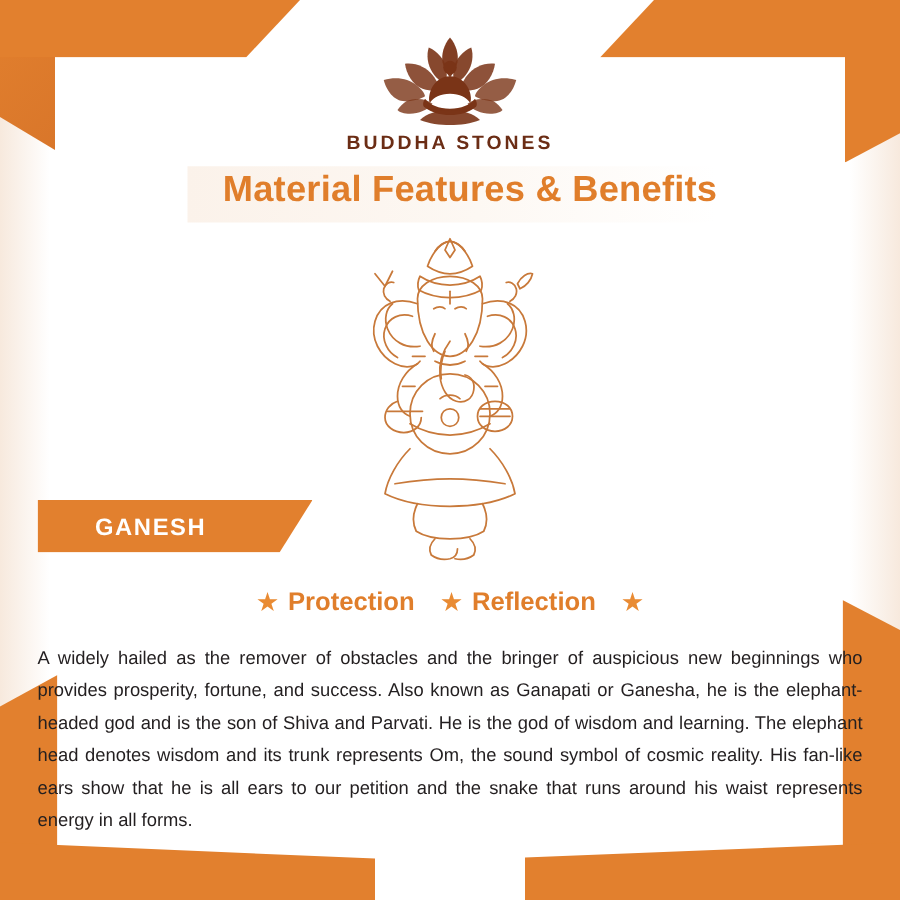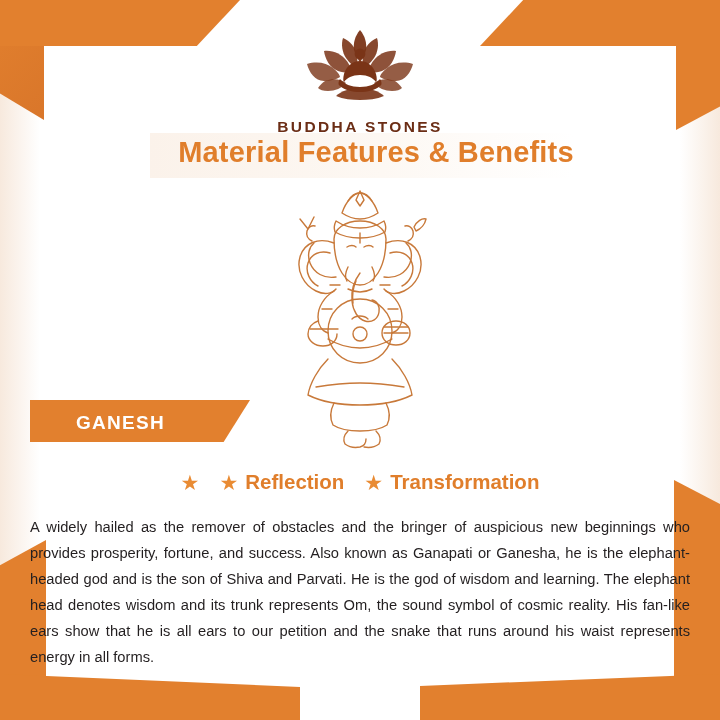--- a/index.html
+++ b/index.html
@@ -91,21 +91,20 @@
     background: linear-gradient(270deg, #f7e9dd 0%, rgba(255,255,255,0) 100%);
     z-index: 0;
   }
 
   
   .logo-wrap {
     position: absolute;
     top: 24px; left: 0; right: 0;
     display: flex; flex-direction: column; align-items: center;
     z-index: 3;
-    gap: 12px;
   }
   .logo-mark { width: 160px; height: 76px; display:block; }
   .brand-name {
     margin-top: 6px;
     font-size: 15.5px;
     letter-spacing: 2.4px;
     font-weight: bold;
     color: #6b2d15;
     font-family: "Liberation Sans", sans-serif;
   }
@@ -321,27 +320,27 @@
       </g>
     </svg>
   </div>
 
   <div class="name-tag"></div>
   <div class="name-tag-label">GANESH</div>
 
   <div class="features">
     <div class="feature">
       <span class="star">★</span>
+      <span class="feature-label">Protection</span>
     </div>
     <div class="feature">
       <span class="star">★</span>
       <span class="feature-label">Reflection</span>
     </div>
     <div class="feature">
       <span class="star">★</span>
-      <span class="feature-label">Transformation</span>
     </div>
   </div>
 
   <p class="body-copy">A widely hailed as the remover of obstacles and the bringer of auspicious new beginnings who provides prosperity, fortune, and success. Also known as Ganapati or Ganesha, he is the elephant-headed god and is the son of Shiva and Parvati. He is the god of wisdom and learning. The elephant head denotes wisdom and its trunk represents Om, the sound symbol of cosmic reality. His fan-like ears show that he is all ears to our petition and the snake that runs around his waist represents energy in all forms.</p>
 
   <div class="footer-space"></div>
 </div>
 
 </body></html>

